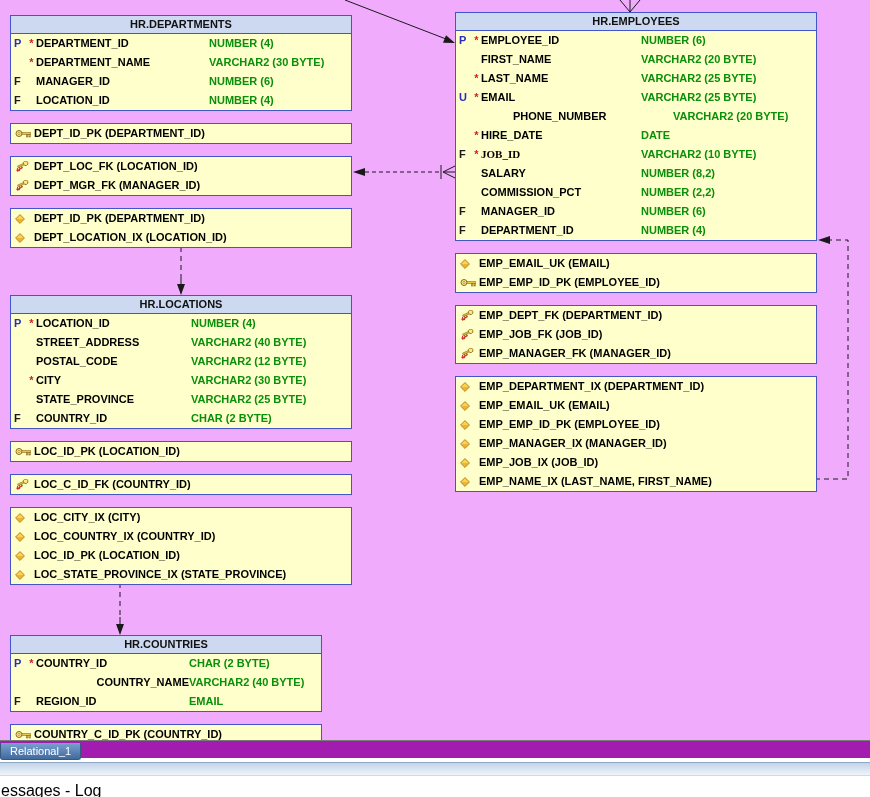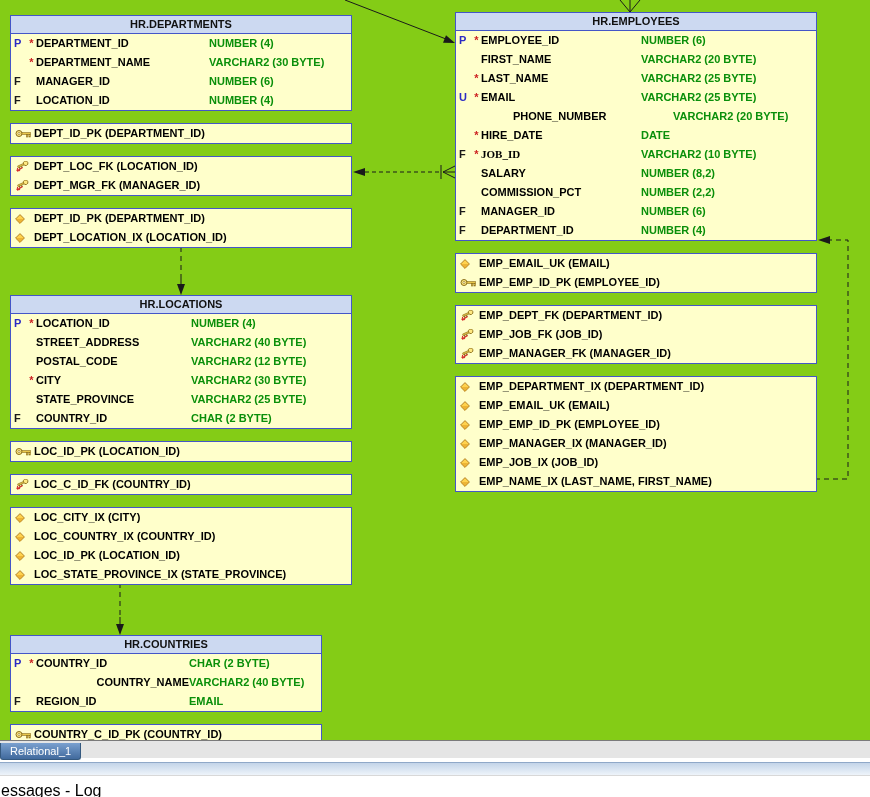--- a/index.html
+++ b/index.html
@@ -1,39 +1,39 @@
 <!DOCTYPE html>
 <html><head>
 <meta charset="utf-8">
 <style>
   html,body{margin:0;padding:0;}
   body{width:870px;height:797px;overflow:hidden;position:relative;background:#fff;
        font-family:"Liberation Sans",sans-serif;}
   
-  #canvas{position:absolute;left:0;top:0;width:870px;height:740px;background:#84cc16;
+  #canvas{position:absolute;left:0;top:0;width:870px;height:740px;background:#f0abfc;
           overflow:hidden;border-bottom:1px solid #7a7a7a;}
   #rel-lines{position:absolute;left:0;top:0;pointer-events:none;}
   .table-node{position:absolute;font-size:11px;font-weight:bold;color:#000;}
   .tbl-header{border:1px solid #4456c7;background:#ccd9f1;text-align:center;height:17px;
               line-height:17px;font-weight:bold;color:#111;overflow:hidden;white-space:nowrap;}
   .box{border:1px solid #4456c7;background:#ffffcb;overflow:hidden;}
   .box.cols{margin-top:-1px;}
   .box.comp{margin-top:12px;}
   .row{height:19px;line-height:19px;display:flex;align-items:center;white-space:nowrap;overflow:hidden;}
   .mk{display:inline-block;flex:0 0 auto;}
   .mk1{width:13px;padding-left:3px;color:#2b2bc4;}
   .mk1.f{color:#1a1a1a;}
   .mk2{width:9px;text-align:center;color:#cc2222;}
   .cname{display:inline-block;flex:0 0 auto;color:#000;overflow:hidden;}
   .ctype{color:#0a8f0a;}
   .crow{padding-left:4px;}
   .icon{width:19px;flex:0 0 auto;display:inline-flex;justify-content:flex-start;align-items:center;}
   .lbl{color:#000;}
   
-  #tabbar{position:absolute;left:0;top:741px;width:870px;height:17px;background:#e5e5e5;}
+  #tabbar{position:absolute;left:0;top:741px;width:870px;height:17px;background:#a21caf;}
   .tab{display:inline-block;height:17px;line-height:16px;padding:0 9px;font-size:11px;
        color:#fff;background:linear-gradient(#7aa0cf,#416a9d);border:1px solid #35597f;
        border-top:none;border-radius:0 0 3px 3px;box-sizing:border-box;}
   #splitter{position:absolute;left:0;top:762px;width:870px;height:14px;
             background:linear-gradient(#c3d4e8,#eef4fa);border-top:1px solid #8fa8c8;
             border-bottom:1px solid #d8d8d8;box-sizing:border-box;}
   #logpanel{position:absolute;left:0;top:777px;width:870px;height:20px;background:#fff;}
   #logpanel span{display:inline-block;padding:5px 0 0 1px;font-size:16px;color:#000;}
 </style>
 </head>

